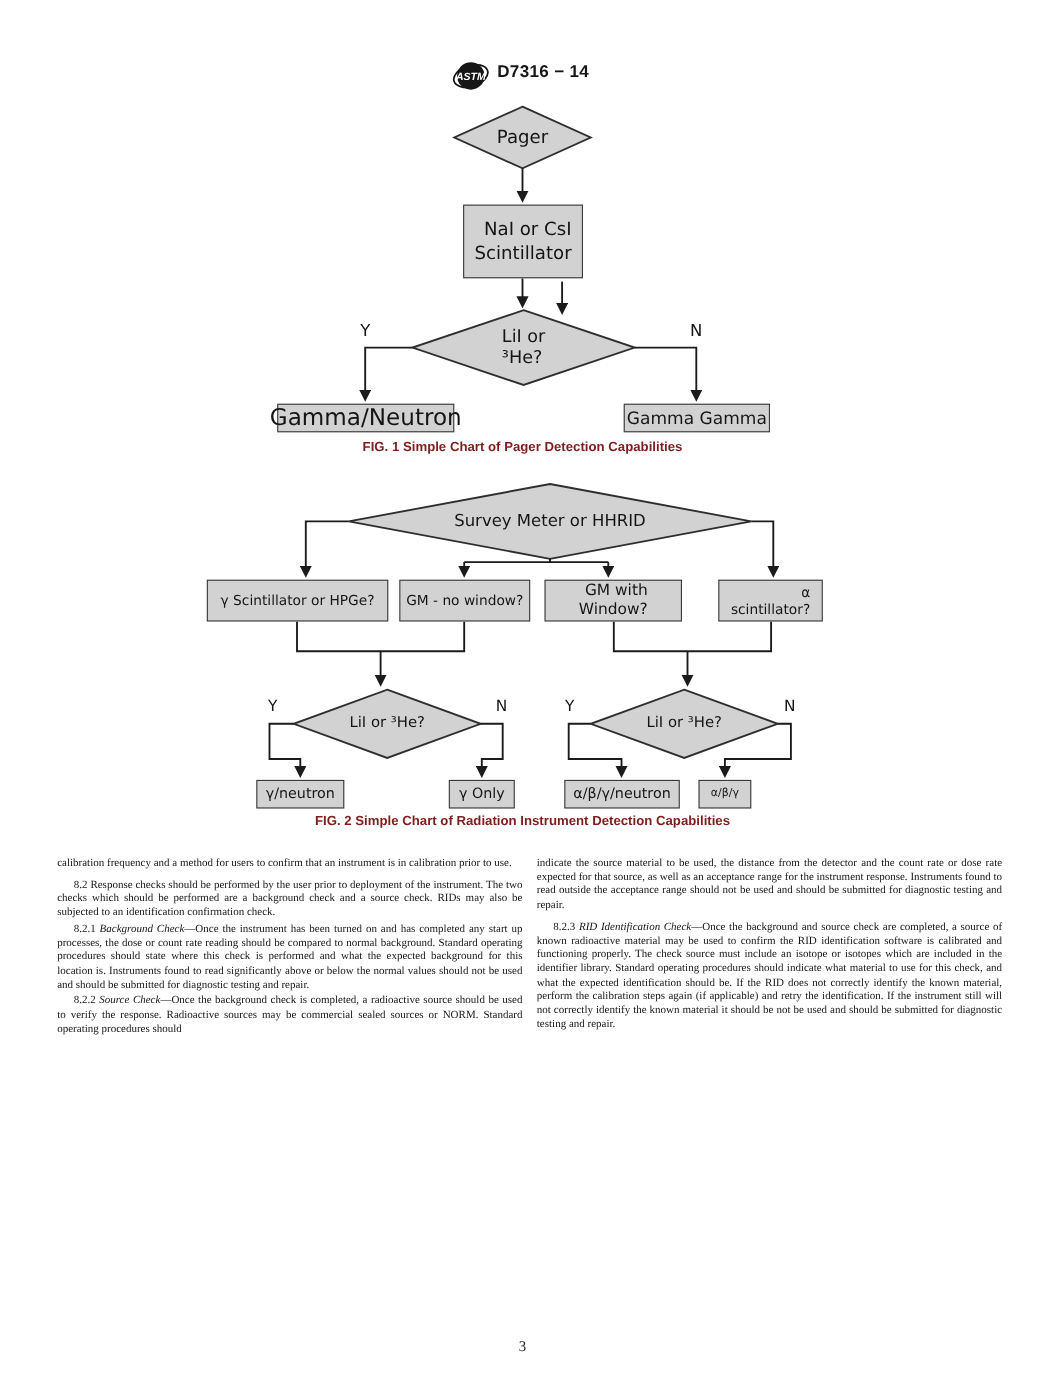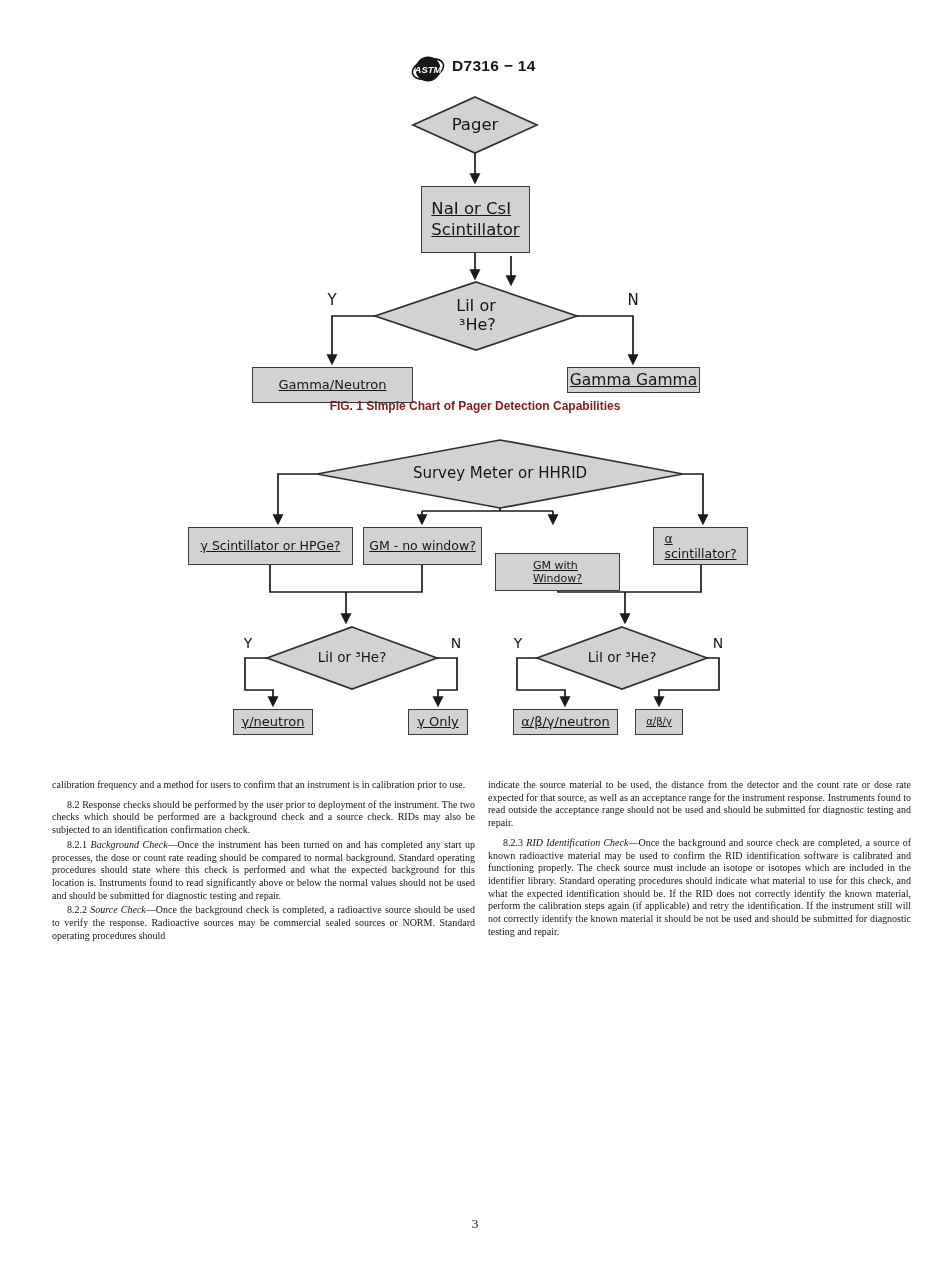--- a/index.html
+++ b/index.html
@@ -4,24 +4,24 @@
 <style>
   html,body{margin:0;padding:0;background:#888;}
   .page{position:relative;width:950px;height:1272px;background:#ffffff;margin:0 auto;overflow:hidden;
         font-family:"Liberation Serif",serif;color:#111;}
   .header{position:absolute;left:0;top:48px;width:758px;height:40px;}
   .logo{position:absolute;left:411px;top:4px;}
   .docnum{position:absolute;left:452px;top:9px;font-family:"Liberation Sans",sans-serif;
           font-weight:bold;font-size:15.5px;letter-spacing:.3px;color:#161616;}
   .overlay{position:absolute;left:0;top:0;z-index:1;}
   .fnode{position:absolute;z-index:2;background:#d2d2d2;border:1.6px solid #3a3a3a;
-         display:flex;align-items:center;justify-content:center;text-align:left;
+         display:flex;align-items:center;justify-content:center;text-align:right;
          white-space:pre-line;line-height:1.22;box-sizing:border-box;
-         font-family:"DejaVu Sans",sans-serif;color:#151515;text-decoration:underline;}
-  .flabel{position:absolute;z-index:2;transform:translate(-50%,-50%);text-align:right;
+         font-family:"DejaVu Sans",sans-serif;color:#151515;}
+  .flabel{position:absolute;z-index:2;transform:translate(-50%,-50%);text-align:left;
           white-space:pre-line;line-height:1.2;font-family:"DejaVu Sans",sans-serif;color:#151515;}
   .caption{position:absolute;left:0;width:950px;text-align:center;z-index:2;
            font-family:"Liberation Sans",sans-serif;font-weight:bold;font-size:12px;color:#7f1d1d;}
   .columns{position:absolute;left:52px;top:779px;width:860px;display:flex;gap:13px;z-index:2;}
   .col{width:423px;font-size:10px;line-height:1.272;text-align:justify;color:#151515;}
   .col p{margin:0;}
   .col p + p{margin-top:2px;}
   .col p.gap{margin-top:7px;}
   .col p.indent{text-indent:15px;}
   .col em{font-style:italic;}
@@ -79,41 +79,42 @@
     </g>
   </svg>
 
   <div class="flabel" style="left:475px;top:125px;font-size:16.5px">Pager</div>
   <div class="fnode" style="left:421px;top:186px;width:109px;height:67px;font-size:16.5px">NaI or CsI
 Scintillator</div>
   <div class="flabel" style="left:476px;top:315px;font-size:16px">LiI or
 ³He?</div>
   <div class="flabel" style="left:332px;top:300px;font-size:15px">Y</div>
   <div class="flabel" style="left:633px;top:300px;font-size:15px">N</div>
-  <div class="fnode" style="left:252px;top:367px;width:161px;height:36px;font-size:13px">Gamma/Neutron</div>
+  <div class="fnode" style="left:252px;top:367px;width:161px;height:26px;font-size:21px">Gamma/Neutron</div>
   <div class="fnode" style="left:567px;top:367px;width:133px;height:26px;font-size:15.5px">Gamma Gamma</div>
   <div class="caption" style="top:399px">FIG. 1  Simple Chart of Pager Detection Capabilities</div>
 
   <div class="flabel" style="left:500px;top:473px;font-size:15px">Survey Meter or HHRID</div>
   <div class="fnode" style="left:188px;top:527px;width:165px;height:38px;font-size:12.5px">γ Scintillator or HPGe?</div>
   <div class="fnode" style="left:363px;top:527px;width:119px;height:38px;font-size:12.5px">GM - no window?</div>
-  <div class="fnode" style="left:495px;top:553px;width:125px;height:38px;font-size:11px">GM with
+  <div class="fnode" style="left:495px;top:527px;width:125px;height:38px;font-size:14px">GM with
 Window?</div>
   <div class="fnode" style="left:653px;top:527px;width:95px;height:38px;font-size:12.5px">α
 scintillator?</div>
   <div class="flabel" style="left:352px;top:657px;font-size:13.5px">LiI or ³He?</div>
   <div class="flabel" style="left:622px;top:657px;font-size:13.5px">LiI or ³He?</div>
   <div class="flabel" style="left:248px;top:643px;font-size:14px">Y</div>
   <div class="flabel" style="left:456px;top:643px;font-size:14px">N</div>
   <div class="flabel" style="left:518px;top:643px;font-size:14px">Y</div>
   <div class="flabel" style="left:718px;top:643px;font-size:14px">N</div>
   <div class="fnode" style="left:233px;top:709px;width:80px;height:26px;font-size:13px">γ/neutron</div>
   <div class="fnode" style="left:408px;top:709px;width:60px;height:26px;font-size:13px">γ Only</div>
   <div class="fnode" style="left:513px;top:709px;width:105px;height:26px;font-size:13px">α/β/γ/neutron</div>
   <div class="fnode" style="left:635px;top:709px;width:48px;height:26px;font-size:10px">α/β/γ</div>
+  <div class="caption" style="top:739px">FIG. 2 Simple Chart of Radiation Instrument Detection Capabilities</div>
 
   <div class="columns">
     <div class="col">
         <p class=""><span>calibration frequency and a method for users to confirm that an instrument is in calibration prior to use.</span></p>
         <p class="indent gap"><span>8.2  Response checks should be performed by the user prior to deployment of the instrument. The two checks which should be performed are a background check and a source check. RIDs may also be subjected to an identification confirmation check.</span></p>
         <p class="indent"><span>8.2.1 </span><em>Background Check</em><span>—Once the instrument has been turned on and has completed any start up processes, the dose or count rate reading should be compared to normal background. Standard operating procedures should state where this check is performed and what the expected background for this location is. Instruments found to read significantly above or below the normal values should not be used and should be submitted for diagnostic testing and repair.</span></p>
         <p class="indent"><span>8.2.2 </span><em>Source Check</em><span>—Once the background check is completed, a radioactive source should be used to verify the response. Radioactive sources may be commercial sealed sources or NORM. Standard operating procedures should</span></p>
       </div>
     <div class="col">
         <p class=""><span>indicate the source material to be used, the distance from the detector and the count rate or dose rate expected for that source, as well as an acceptance range for the instrument response. Instruments found to read outside the acceptance range should not be used and should be submitted for diagnostic testing and repair.</span></p>

